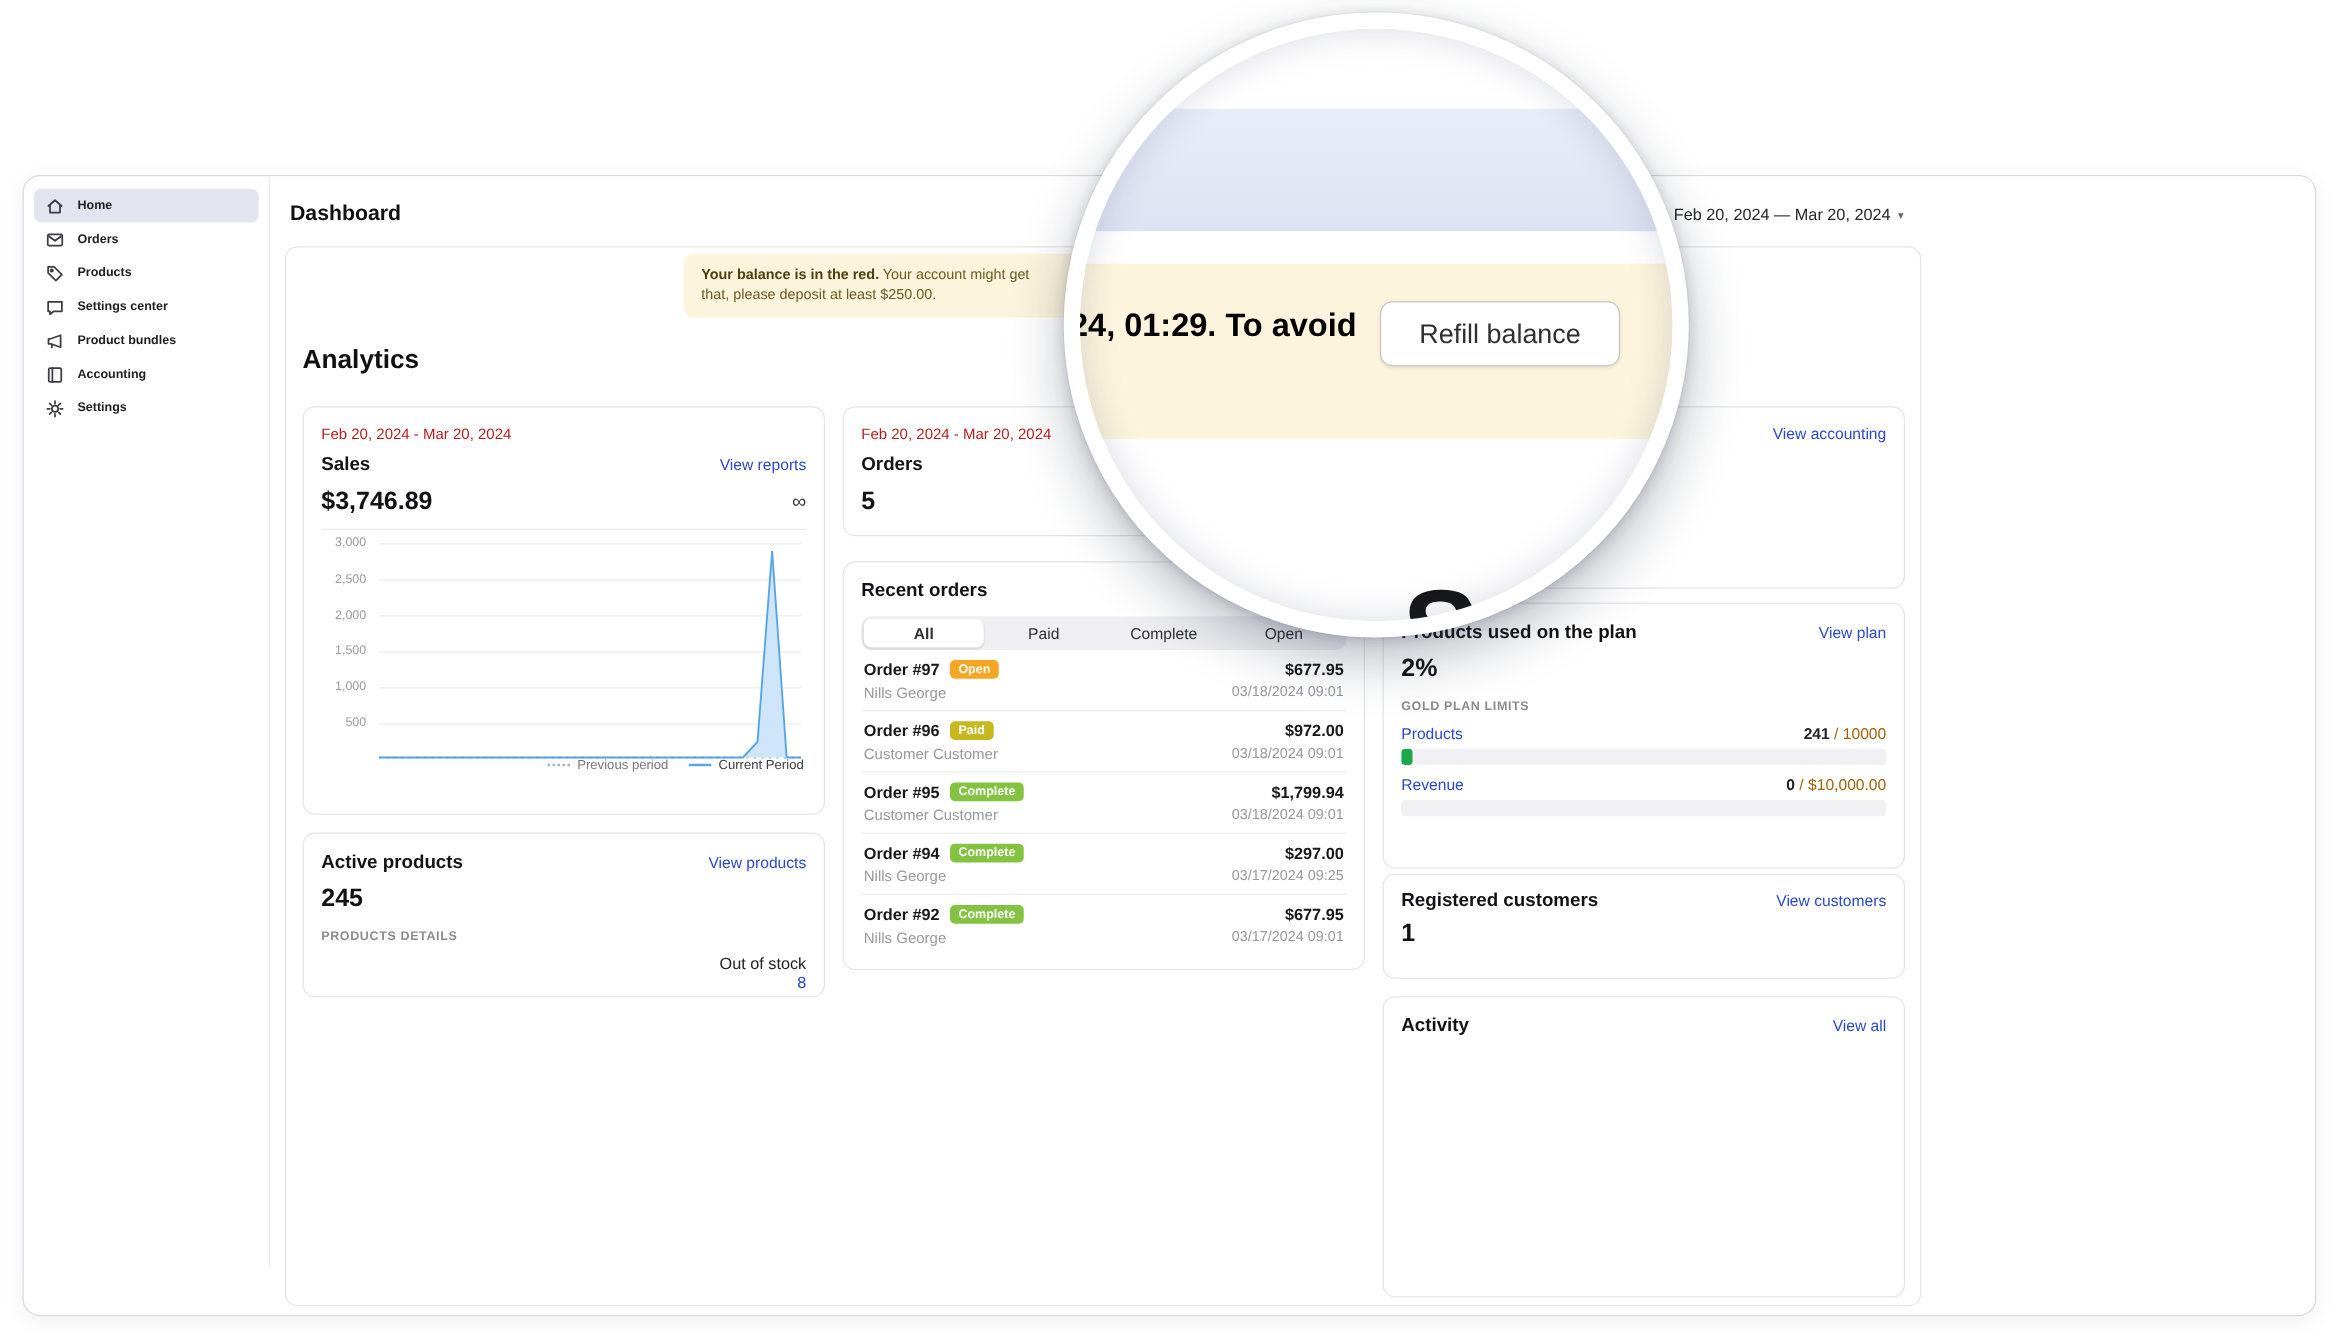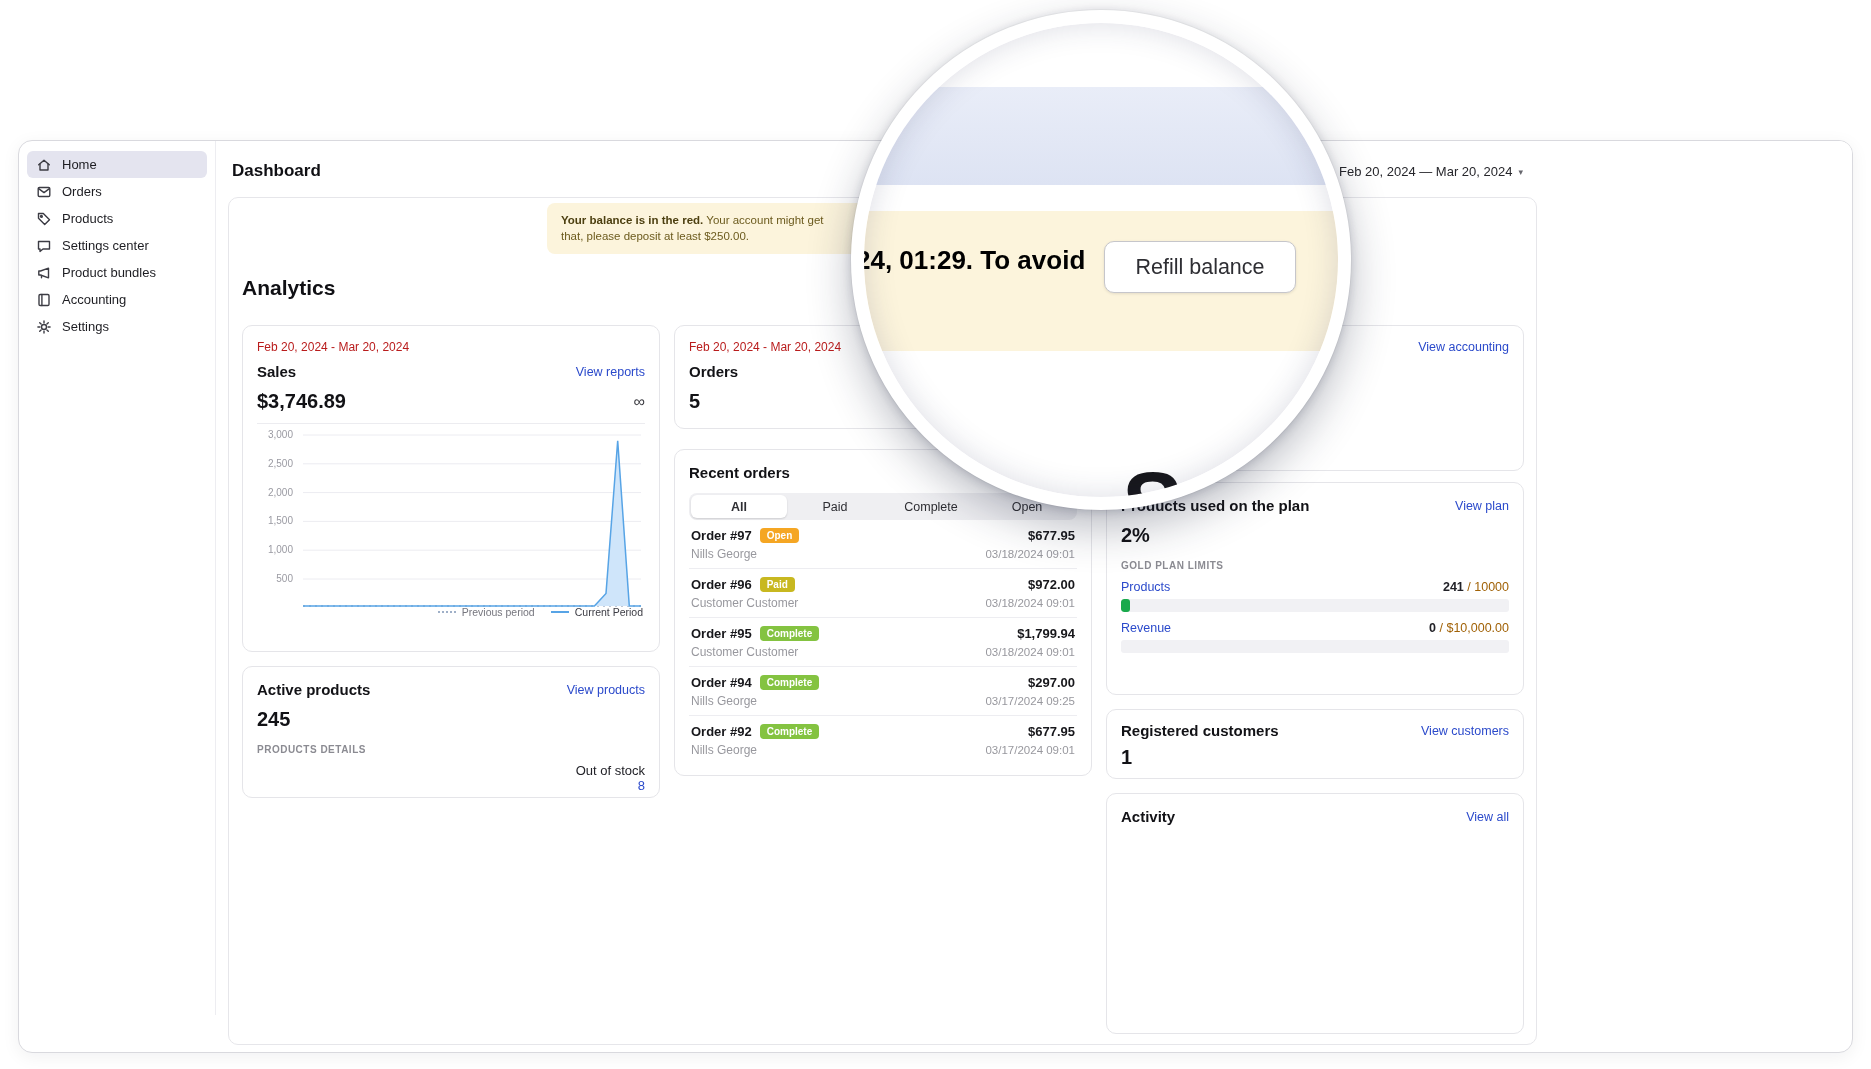--- a/index.html
+++ b/index.html
@@ -25,21 +25,21 @@
   .search-wrap input::placeholder { color:#8a8a8f; }
   .topbar-right { margin-left:auto; display:flex; align-items:center; gap:18px; }
   .bell-btn { width:22px; height:22px; display:flex; align-items:center; justify-content:center; cursor:pointer; }
   .avatar { width:28px; height:28px; border-radius:50%; background:#25304e; color:#fff; font-size:10.5px; font-weight:700;
             display:flex; align-items:center; justify-content:center; letter-spacing:.4px; cursor:pointer; }
 
   
   .app-body { display:flex; height:874px; }
   .sidebar { width:197px; border-right:1px solid #ededf1; padding-top:10px; flex:0 0 auto; }
   .nav-item { display:flex; align-items:center; gap:10px; height:27px; margin:0 8px; padding:0 9px;
-              border-radius:6px; font-size:13px; font-weight:400; color:#1d1d22; cursor:pointer; }
+              border-radius:6px; font-size:10px; font-weight:700; color:#1d1d22; cursor:pointer; }
   .nav-item.active { background:#e4e4ef; }
   .nav-item svg { flex:0 0 auto; stroke:#3c3c44; fill:none; stroke-width:1.4; stroke-linecap:round; stroke-linejoin:round; }
 
   
   .main { flex:1; position:relative; background:#fff; }
   .content { position:absolute; left:12px; top:0; width:1309px; }
   .main-header { display:flex; align-items:baseline; justify-content:space-between; padding:20px 14px 0 4px; }
   .page-title { font-size:17px; font-weight:700; color:#101014; }
   .date-range { font-size:13px; color:#26262b; font-weight:500; display:flex; align-items:center; gap:6px; cursor:pointer; }
   .caret { font-size:9px; color:#66666d; }
@@ -99,21 +99,21 @@
   
   .accounting-card { height:146px; }
   .plan-card { height:213px; margin-top:11px; }
   .small-caps { font-size:10px; font-weight:700; letter-spacing:.5px; color:#8b8b92; margin-top:13px; }
   .limit-row { display:flex; justify-content:space-between; align-items:center; margin-top:9px; font-size:12.5px; }
   .limit-link { color:#2B4ACB; cursor:pointer; }
   .limit-used { font-weight:700; color:#222228; }
   .limit-max { color:#a16207; }
   .bar { height:13px; background:#f1f1f4; border-radius:3px; margin-top:5px; overflow:hidden; }
   .bar-fill { height:100%; border-radius:3px; }
-  .customers-card { height:70px; margin-top:14px; padding:12px 14px; }
+  .customers-card { height:84px; margin-top:4px; padding:12px 14px; }
   .customers-card .big-value { margin-top:6px; }
   .activity-card { height:241px; margin-top:14px; }
   .products-card { height:132px; margin-top:14px; }
   .detail-row { display:flex; justify-content:space-between; align-items:flex-end; margin-top:8px; font-size:13px; color:#222228;flex-direction:column; }
   .detail-val { color:#2B4ACB; cursor:pointer; }
 
   
   .lens { position:absolute; left:851px; top:10px; width:500px; height:500px; border-radius:50%;
           background:#fff; border:13px solid #fff; z-index:100;
           box-shadow:0 18px 44px rgba(30,35,60,.30), 0 2px 10px rgba(30,35,60,.18), 0 0 0 1px rgba(0,0,0,.03); }

